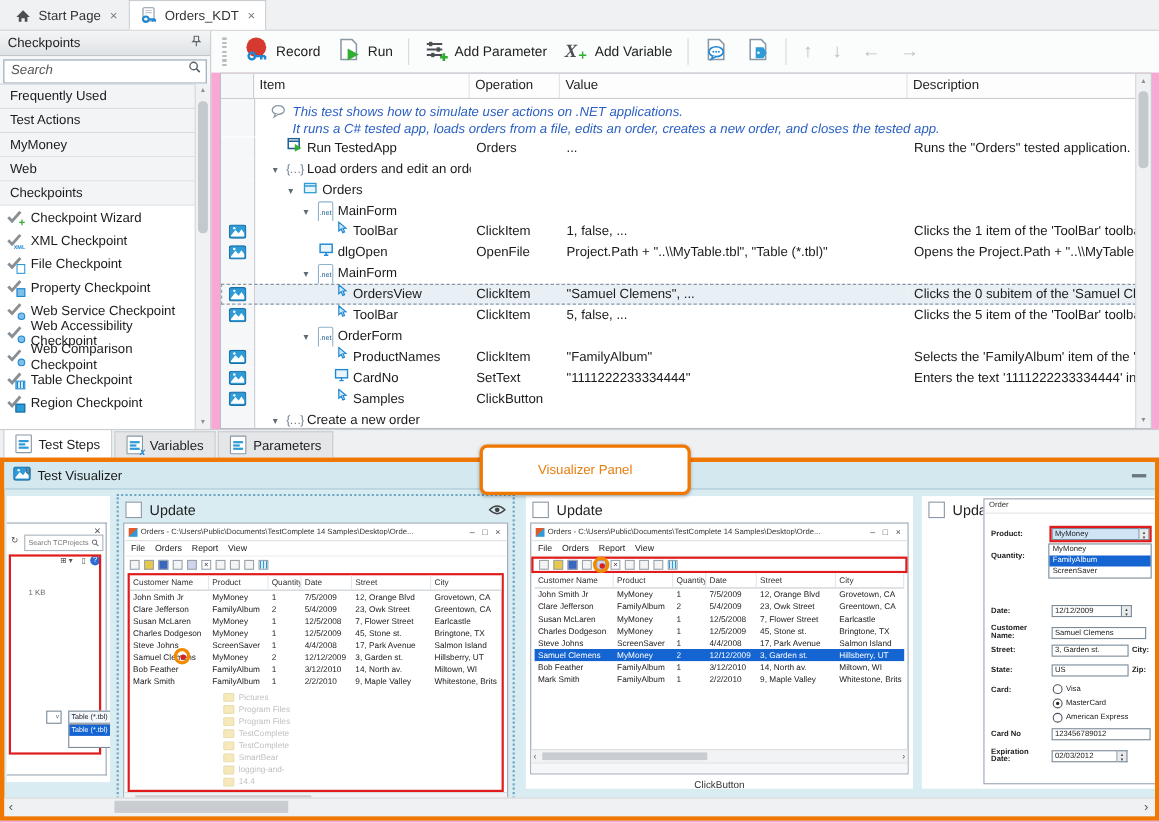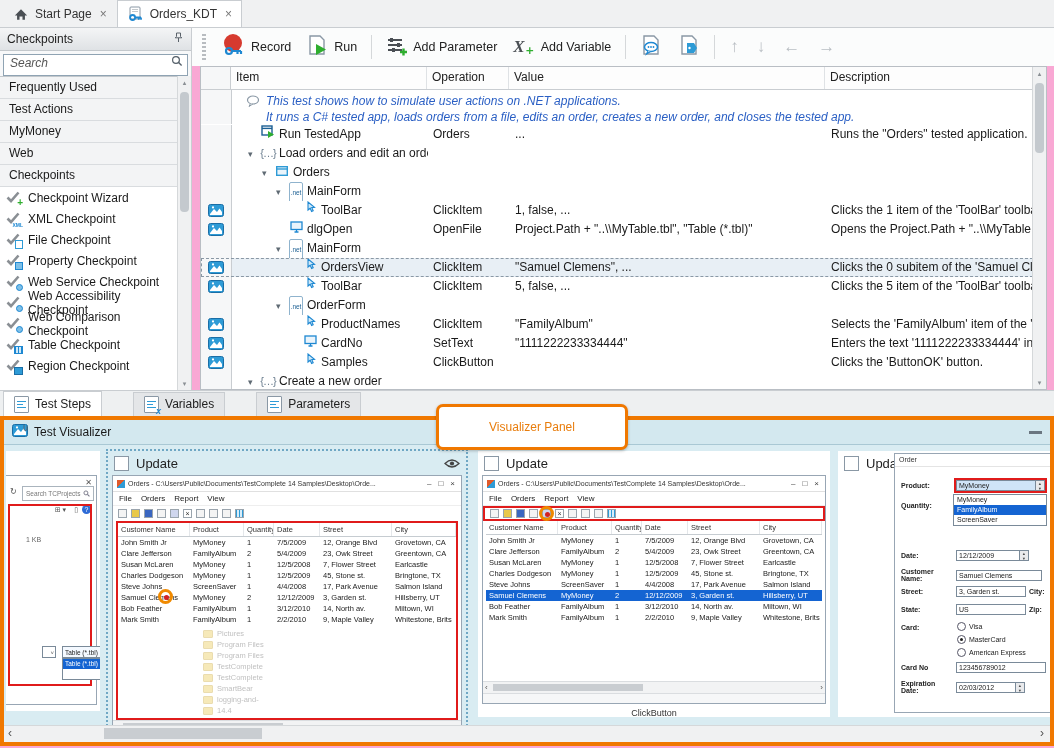--- a/index.html
+++ b/index.html
@@ -75,21 +75,21 @@
   .gicon{display:inline-flex;width:16px;justify-content:center;margin-right:3px;}
   .braces{color:#6b7e8f;font-size:11px;letter-spacing:-1px;}
   .netbadge{font-size:6.5px;border:1px solid #8fb3cd;color:#1c5f93;padding:0 1px;background:#fff;border-radius:2px;}
   #comment-row{display:flex;min-height:34px;font-style:italic;}
   #comment-row .ctext{color:#2a5fc4;line-height:16px;padding-top:1px;}
   #grid-vscroll{position:absolute;right:0;top:0;width:13px;bottom:0;background:#f0f1f2;border-left:1px solid #d5d8da;}
   #grid-vthumb{position:absolute;left:2px;top:16px;width:9px;height:70px;background:#c4c9ce;border-radius:4px;}
 
   
   #bottom-tabs{position:absolute;left:0;top:390px;width:1054px;height:26px;background:#eef0f1;
-               border-top:1px solid #c9cdd1;display:flex;align-items:center;padding-left:3px;box-sizing:border-box;gap:29px;}
+               border-top:1px solid #c9cdd1;display:flex;align-items:flex-end;padding-left:3px;box-sizing:border-box;}
   .btab{display:flex;align-items:center;gap:6px;height:23px;padding:0 10px;border:1px solid #c9cdd1;
         border-bottom:none;background:#e4e6e8;color:#222;margin-right:2px;}
   .btab.active{background:#fff;height:25px;}
   .pageico{width:13px;height:15px;position:relative;background:#fff;border:1px solid #8a98a5;border-radius:1px;}
   .pageico i{position:absolute;left:2px;right:2px;height:1.5px;background:#2e9bd6;}
   .pageico .l1{top:4px;} .pageico .l2{top:7px;width:6px;} .pageico .l3{top:10px;}
   .pageico .gx{position:absolute;right:-3px;bottom:-4px;color:#1e88d2;font-weight:bold;font-size:9px;
                font-style:italic;background:transparent;}
 
   
@@ -571,21 +571,20 @@
                 <circle cx="5" cy="3.4" r="1.1" fill="#fff"></circle>
               </svg>
             </div>
             <div class="cell c-item" style="padding-left: 58px;"><span class="xarr"></span><span class="gicon">
                 <svg width="13" height="13" viewBox="0 0 13 13">
                   <path d="M4 1 L4 9 L6.2 7.2 L7.6 10.5 L9.2 9.8 L7.8 6.6 L10.5 6.4 Z" fill="#cfe9f8" stroke="#1e88d2" stroke-width="1.1"></path>
                 </svg>
               </span><span>Samples</span></div>
             <div class="cell c-op">ClickButton</div>
             <div class="cell c-val"></div>
-            <div class="cell c-desc">Clicks the 'ButtonOK' button.</div>
           </div>
           <div class="grow">
             <div class="gcell"></div>
             <div class="cell c-item" style="padding-left: 16px;"><span class="xarr">▾</span><span class="gicon">
                 <span class="braces">{…}</span>
               </span><span>Create a new order</span></div>
             <div class="cell c-op"></div>
             <div class="cell c-val"></div>
             <div class="cell c-desc"></div>
           </div>

